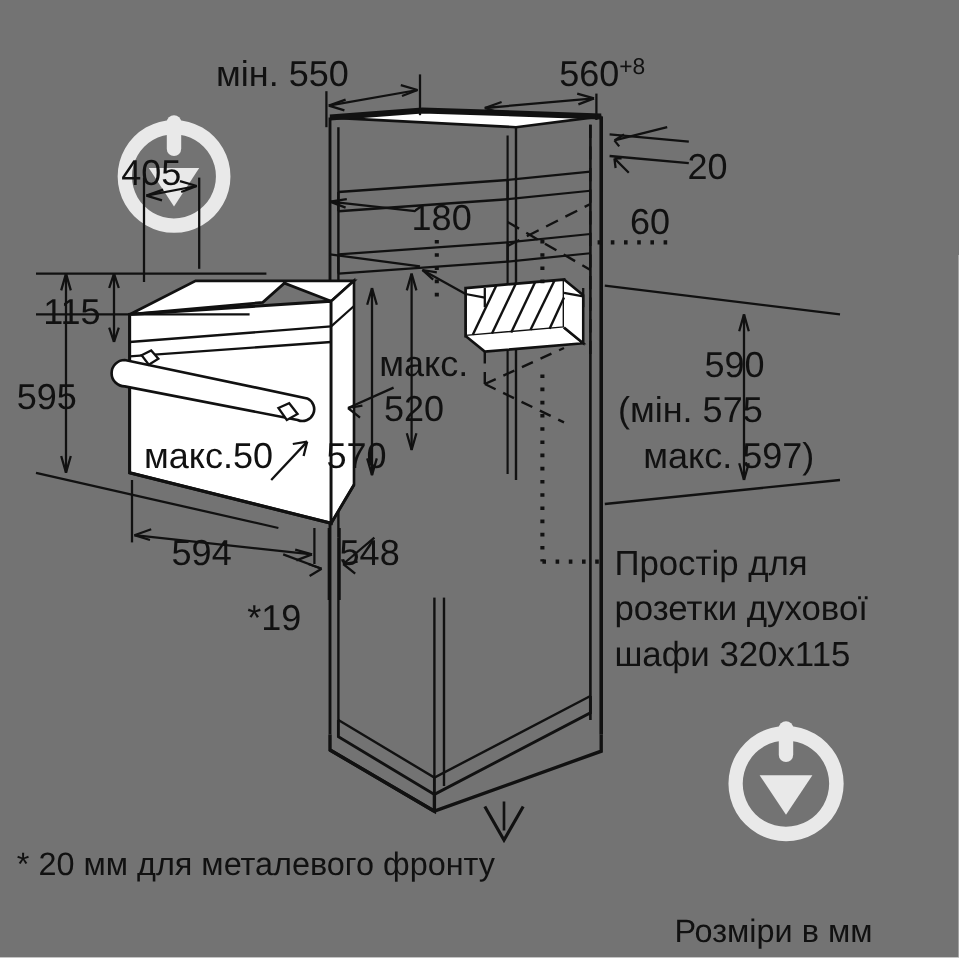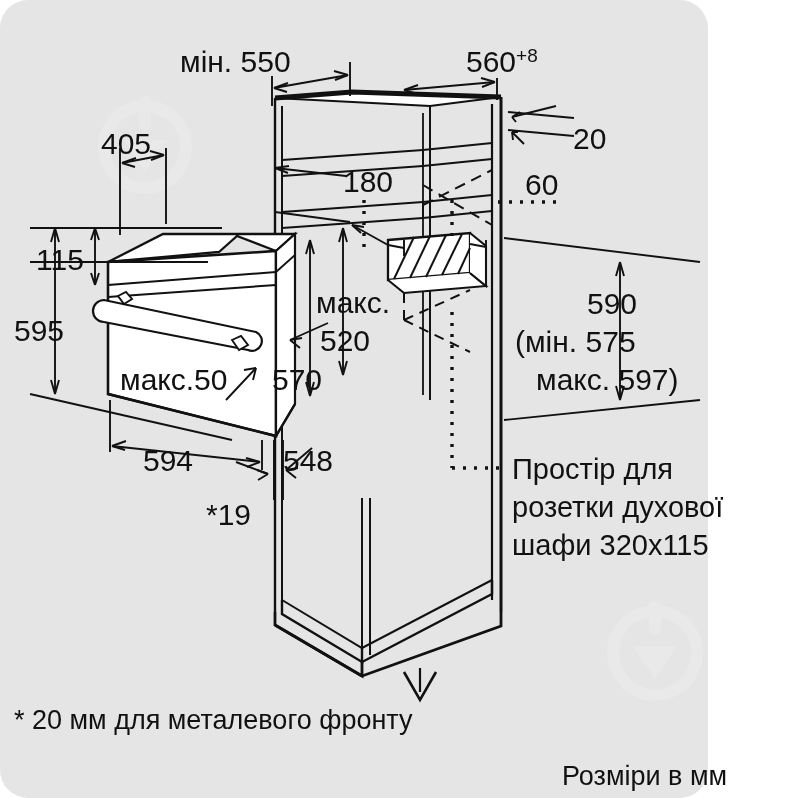--- a/index.html
+++ b/index.html
@@ -1,18 +1,18 @@
 <!DOCTYPE html>
 <html><head>
 <meta charset="utf-8">
 <style>
   html,body{margin:0;padding:0;background:#ffffff;}
   body{width:799px;height:798px;overflow:hidden;
        font-family:"Liberation Sans","DejaVu Sans",sans-serif;}
-  #stage{position:relative;width:708px;height:798px;background:#e5e5e5;border-radius:28px;}
+  #stage{position:relative;width:799px;height:798px;background:#737373;}
   #stage svg{position:absolute;top:0;left:0;}
   .dim-text{font-family:"Liberation Sans","DejaVu Sans",sans-serif;
             font-weight:400;fill:#111111;}
   .t-lg{font-size:30px;}
   .t-md{font-size:29px;}
   .t-note{font-size:27px;}
   .sup{font-size:19px;}
 </style>
 </head>
 <body>

